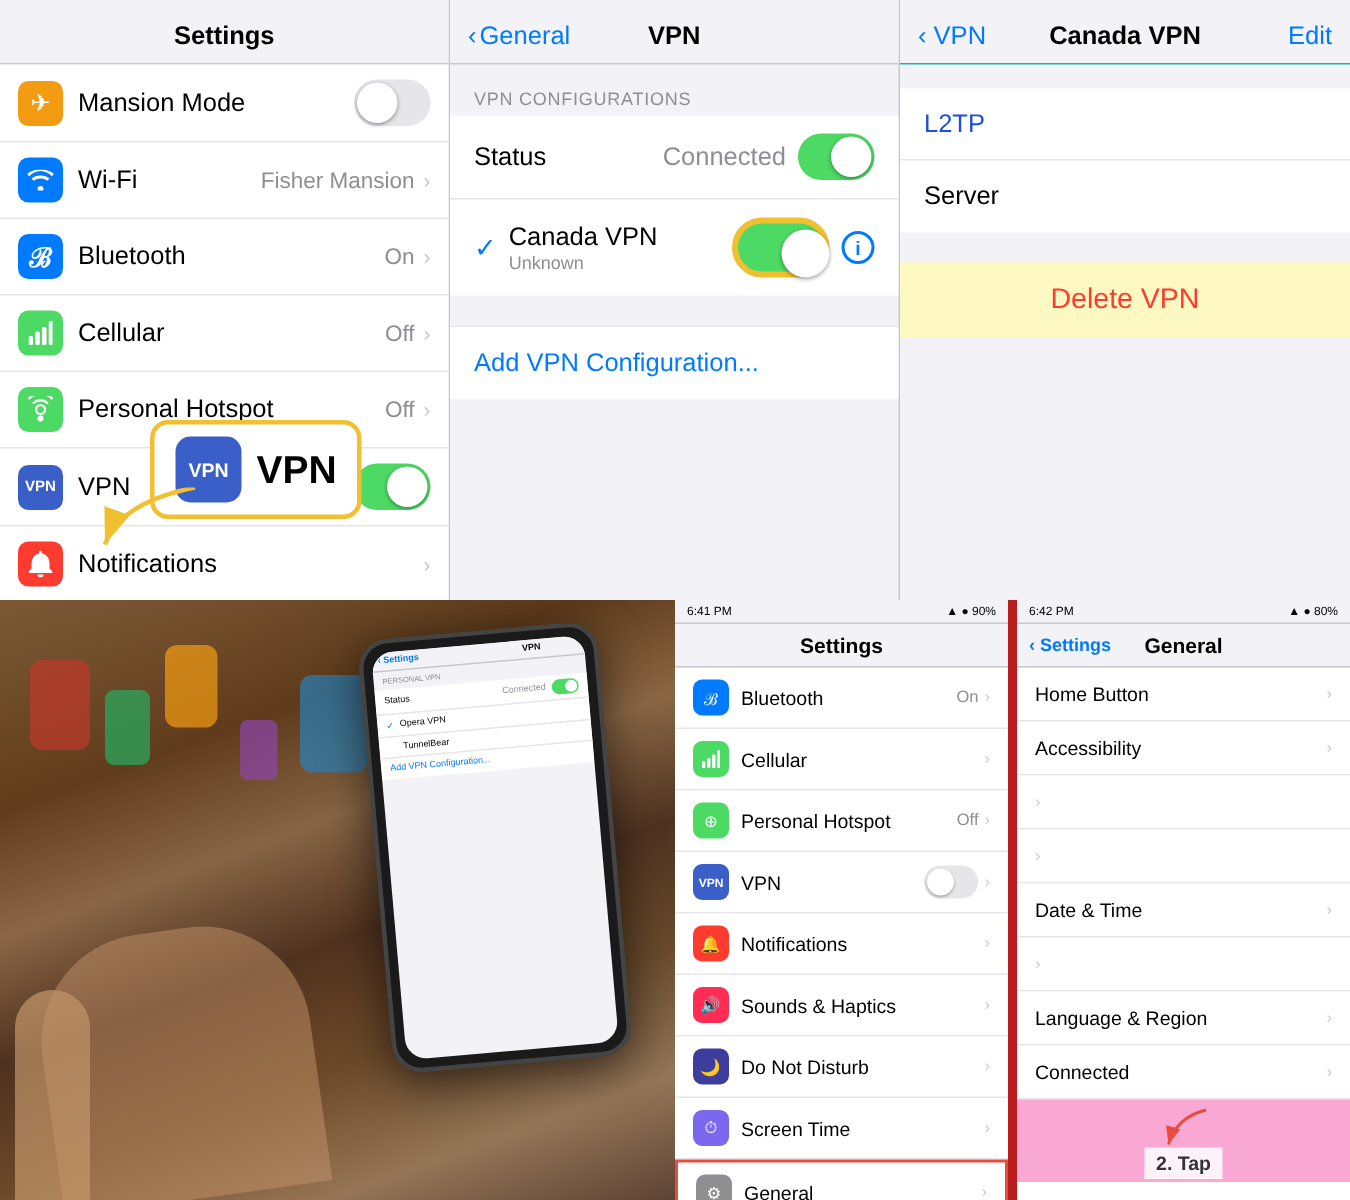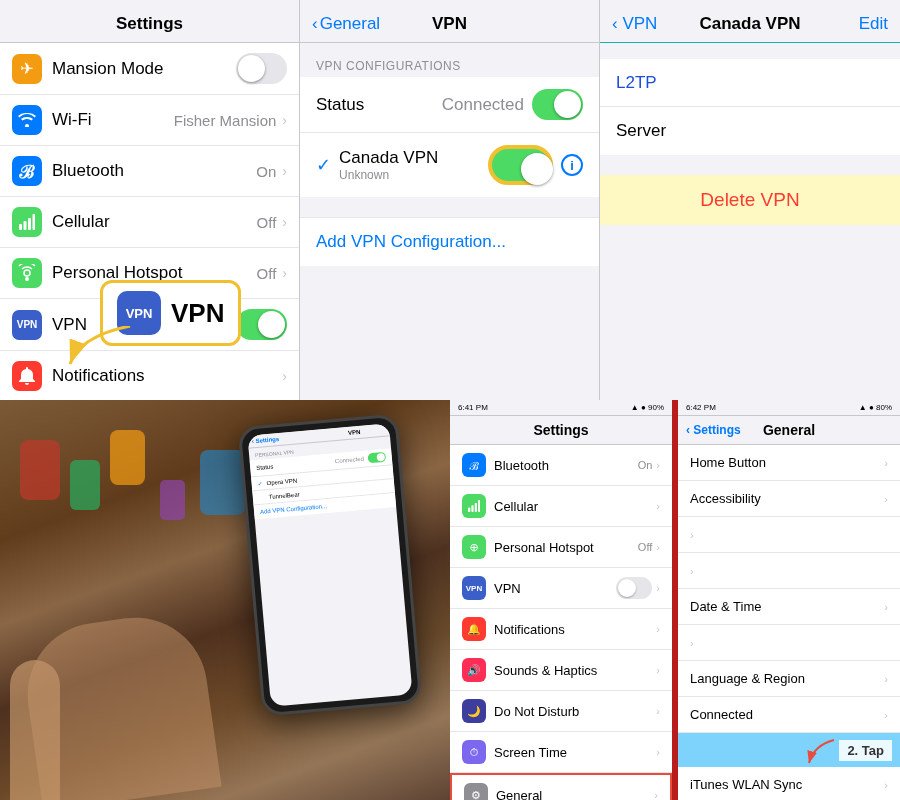--- a/index.html
+++ b/index.html
@@ -737,21 +737,21 @@
       <div class="mini-list-item">
         <span class="mini-label">Language &amp; Region</span>
         <span class="mini-chevron">›</span>
       </div>
 
       <div class="mini-list-item">
         <span class="mini-label">Connected</span>
         <span class="mini-chevron">›</span>
       </div>
 
-      <div style="display:flex;align-items:center;padding:2px 8px;background:#7dd3fc;justify-content:flex-end;">
+      <div style="display:flex;align-items:center;padding:2px 8px;background:#f9a8d4;justify-content:flex-end;flex-direction:column;">
         <svg width="40" height="30" viewBox="0 0 40 30">
             <path d="M 35 5 Q 15 10 10 28" stroke="#e74c3c" stroke-width="2" fill="none" marker-end="url(#arr2)"></path>
             <defs>
               <marker id="arr2" markerWidth="6" markerHeight="5" refX="6" refY="2.5" orient="auto">
                 <polygon points="0 0, 6 2.5, 0 5" fill="#e74c3c"></polygon>
               </marker>
             </defs>
           </svg>
         <span class="tap-label">2. Tap</span>
       </div>

